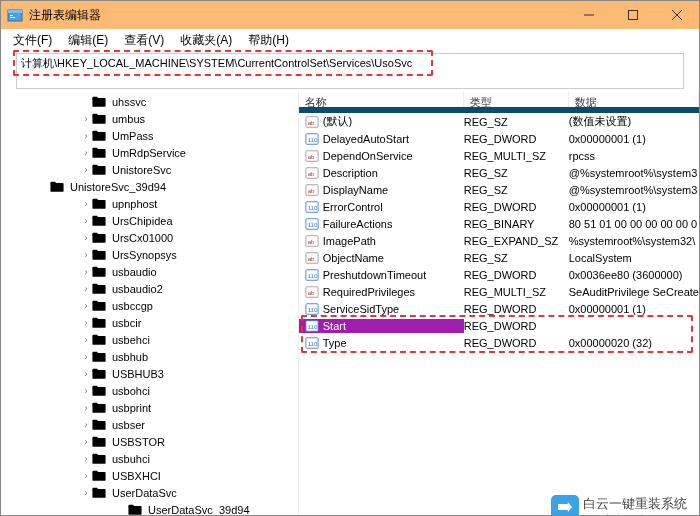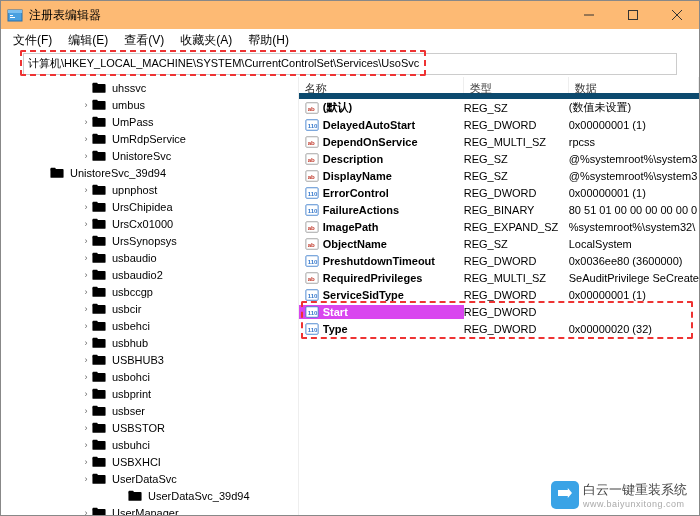--- a/index.html
+++ b/index.html
@@ -11,21 +11,21 @@
 .titlebar .title { font-size: 12px; flex: 1; }
 .winbtns { display: flex; }
 .winbtn { width: 44px; height: 28px; display: flex; align-items: center; justify-content: center; font-size: 11px; color: #333; }
 .winbtn svg { stroke: #333; }
 
 
 .menubar { height: 22px; display: flex; align-items: center; padding: 0 4px; font-size: 12px; }
 .menubar span { padding: 2px 8px; }
 
 
-.addrbar { height: 22px; border: 1px solid #ccc; margin: 2px 22px; font-size: 11px; padding: 2px 4px; position: relative; }
+.addrbar { height: 36px; border: 1px solid #ccc; margin: 2px 15px; font-size: 11px; padding: 2px 4px; position: relative; }
 .addr-highlight { position: absolute; left: -4px; right: 250px; top: -4px; height: 26px; border: 2px dashed #e33; border-radius: 2px; pointer-events: none; }
 
 
 .main { display: flex; height: calc(100% - 74px); position: relative; }
 .tree { width: 328px; overflow: hidden; font-size: 11px; padding-top: 2px; border-right: 1px solid #eee; }
 .tree-row { display: flex; align-items: center; height: 17px; white-space: nowrap; }
 .tree-row .chev { width: 10px; font-size: 9px; color: #666; text-align: center; }
 .tree-row .folder { width: 14px; height: 14px; margin: 0 3px 0 1px; }
 .tree-row .label { padding: 0 3px; }
 
@@ -34,22 +34,22 @@
 .list-header { display: flex; height: 22px; line-height: 22px; border-bottom: 6px solid #0c4a6e; color: #333; justify-content: center; }
 .list-header div { padding: 0 6px; border-right: 1px solid #eee; }
 .col-name { width: 165px; }
 .col-type { width: 105px; }
 .col-data { flex: 1; }
 .list-body .row { display: flex; height: 17px; align-items: center; white-space: nowrap; position: relative; }
 .row .icon { width: 14px; height: 14px; margin: 0 4px 0 6px; flex-shrink: 0; }
 .row .name { width: 141px; overflow: hidden; text-overflow: ellipsis; }
 .row .type { width: 105px; }
 .row .data { flex: 1; overflow: hidden; text-overflow: ellipsis; }
-.row.selected .icon-name { background: #d946ef; color: #fff; }
-.icon-name { display: flex; align-items: center; width: 165px; font-weight: bold; }
+.row.selected .icon-name { background: #a21caf; color: #fff; }
+.icon-name { display: flex; align-items: center; width: 165px; }
 .row-highlight { position: absolute; left: 2px; right: 6px; top: -2px; height: 38px; border: 2px dashed #e33; border-radius: 2px; pointer-events: none; }
 
 
 .watermark { position: absolute; right: 12px; bottom: 8px; display: flex; align-items: center; gap: 4px; }
 .watermark .logo { width: 28px; height: 28px; background: #3aa3e6; border-radius: 5px; position: relative; }
 .watermark .logo::after { content: ""; position: absolute; width: 14px; height: 10px; background: #fff; left: 7px; top: 7px; clip-path: polygon(0 20%, 70% 20%, 70% 0, 100% 50%, 70% 100%, 70% 80%, 0 80%); }
 .watermark .txt { font-size: 13px; color: #444; }
 .watermark .sub { font-size: 9px; color: #aaa; letter-spacing: 0.5px; }
 .icon .sz { fill: #fff; stroke: #999; }
 .icon .bin { fill: #fff; stroke: #3a7bcc; }

